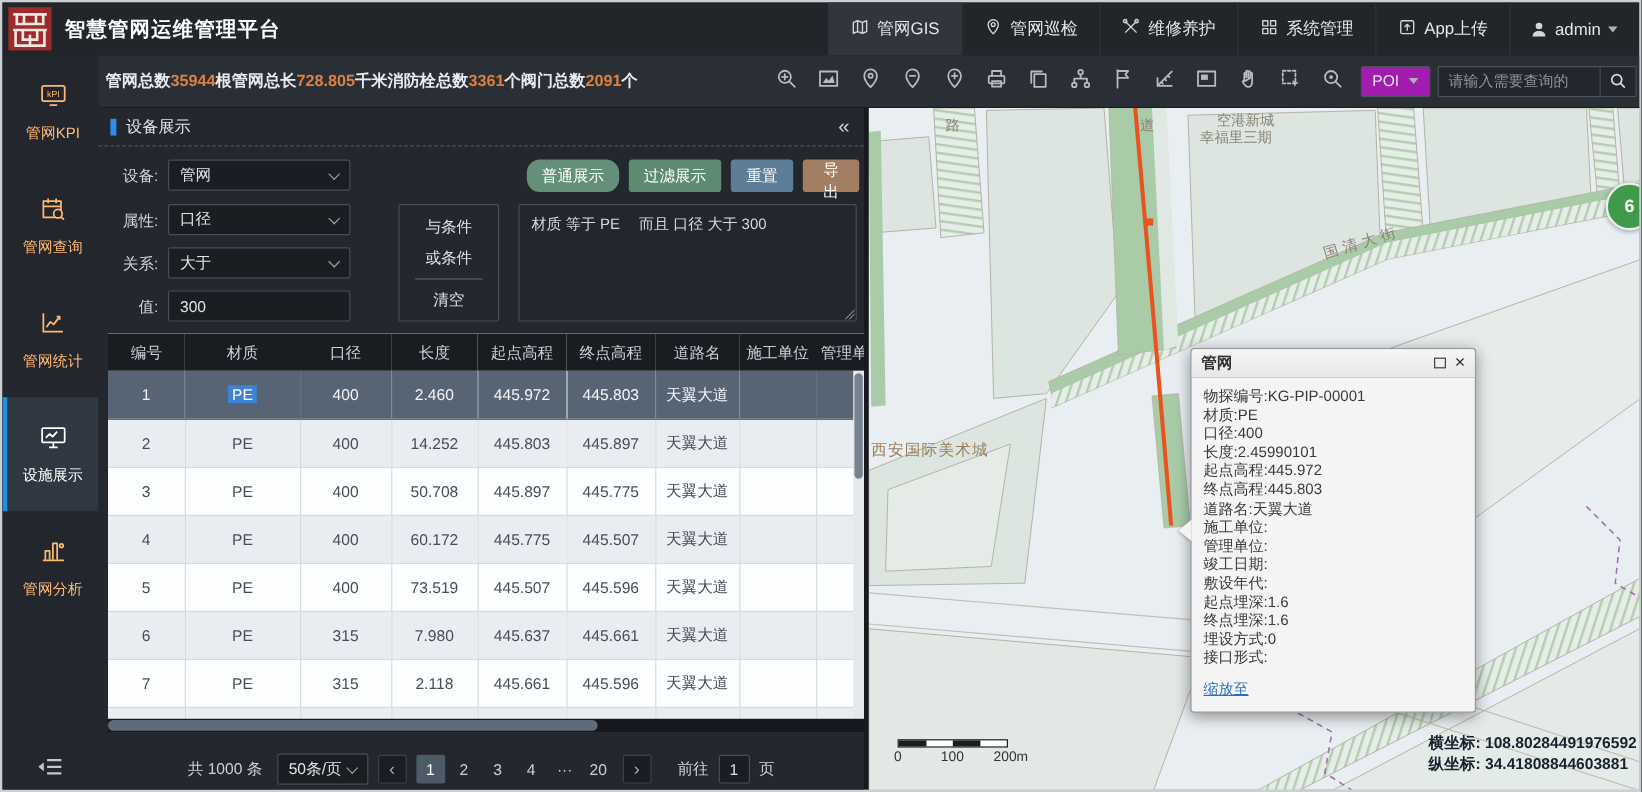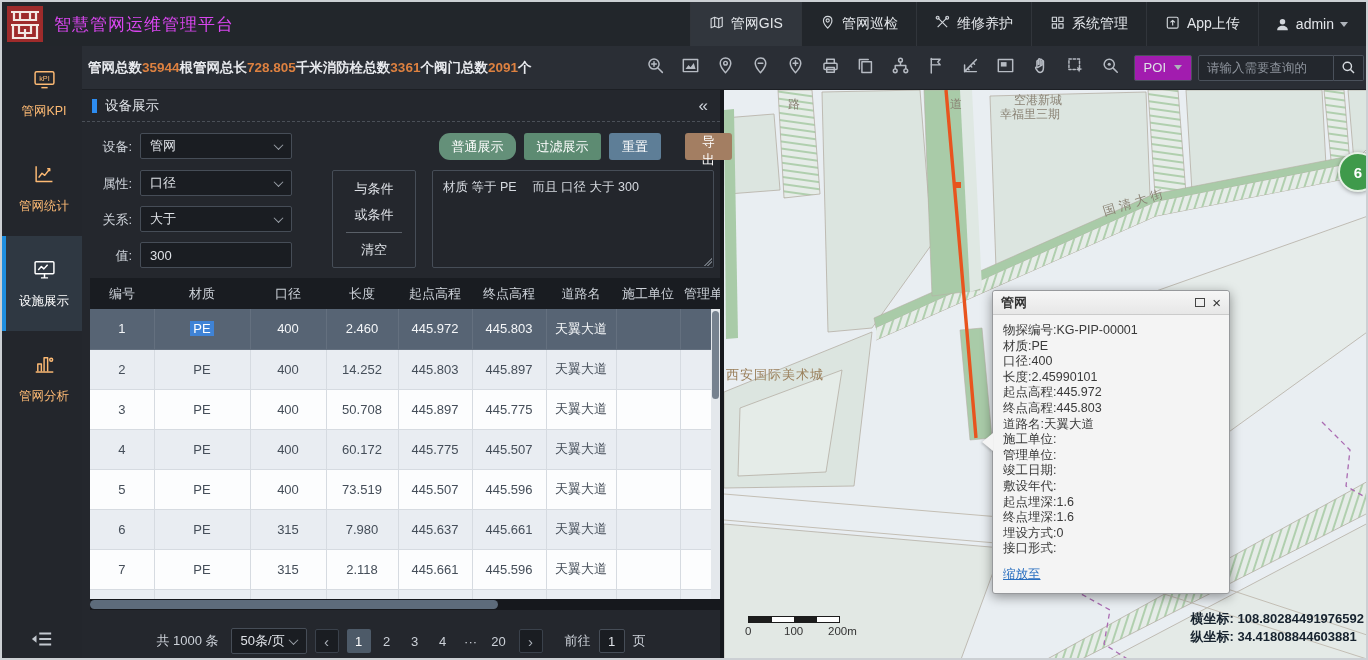--- a/index.html
+++ b/index.html
@@ -5,21 +5,21 @@
   * { margin:0; padding:0; box-sizing:border-box; }
   html,body { background:#3a3d42; }
   body { font-family:"Liberation Sans","DejaVu Sans",sans-serif; }
   .screen{ position:relative; width:1368px; height:660px; background:#23262c; overflow:hidden;
            border:2px solid #ccd0d4; }
 
   
   .topbar{ position:absolute; left:0; top:0; width:100%; height:44px; background:#22262b;
            display:flex; align-items:center; z-index:30; }
   .logo{ width:38px; height:38px; margin-left:4px; flex:none; }
-  .app-title{ color:#d946ef; font-size:17px; font-weight:normal; margin-left:10px; letter-spacing:1px; white-space:nowrap; }
+  .app-title{ color:#ffffff; font-size:17px; font-weight:bold; margin-left:10px; letter-spacing:1px; white-space:nowrap; }
   .topnav{ display:flex; height:44px; margin-left:auto; }
   .topnav-item{ display:flex; align-items:center; gap:7px; padding:0 18px; color:#e3e6ea; font-size:14px;
                 border-left:1px solid #31353b; cursor:pointer; white-space:nowrap; }
   .topnav-item.active{ background:#31363d; }
   .topnav-item svg{ flex:none; }
   .user{ display:flex; align-items:center; gap:6px; color:#e3e6ea; font-size:14px; padding:0 18px 0 16px;
          border-left:1px solid #31353b; height:44px; cursor:pointer; }
   .caret-down{ width:0; height:0; border-left:4px solid transparent; border-right:4px solid transparent;
                border-top:5px solid #aeb3ba; display:inline-block; }
 
@@ -62,21 +62,21 @@
   .sel .chev{ margin-left:auto; width:7px; height:7px; border-right:1.5px solid #9aa0a8; border-bottom:1.5px solid #9aa0a8;
               transform:rotate(45deg) translate(-1px,-1px); }
   .txt-input{ position:absolute; height:26px; background:#1a1d22; border:1px solid #464d57; border-radius:2px;
               color:#dfe2e7; font-size:13px; padding:0 9px; outline:none;
               font-family:"Liberation Sans","DejaVu Sans",sans-serif;}
   .btn{ position:absolute; height:27px; border:none; border-radius:3px; color:#fff; font-size:13px; cursor:pointer;
         padding:0 12px; font-family:"Liberation Sans","DejaVu Sans",sans-serif;}
   .btn-green{ background:#649079; }
   .btn-green2{ background:#5d8b72; }
   .btn-blue{ background:#5e7e97; }
-  .btn-tan{ background:#a37e62;margin-left:16px; }
+  .btn-tan{ background:#a37e62; }
 
   .cond-box{ position:absolute; left:250px; top:80px; width:84px; height:98px; border:1px solid #464d57;
              border-radius:2px; display:flex; flex-direction:column; align-items:center; justify-content:space-between;
              padding:9px 0 8px; }
   .cond-btn{ color:#dfe2e7; font-size:13px; cursor:pointer; }
   .cond-sep{ width:56px; border-top:1px solid #5a6068; }
   .cond-area{ position:absolute; left:350px; top:80px; width:282px; height:98px; border:1px solid #464d57;
               border-radius:2px; background:#23262c; color:#d6dae0; font-size:12.5px; padding:8px 10px; }
   .cond-area::after{ content:""; position:absolute; right:1px; bottom:1px; width:9px; height:9px;
                      background:linear-gradient(135deg,transparent 55%, #6a7078 55%, #6a7078 63%, transparent 63%, transparent 72%, #6a7078 72%, #6a7078 80%, transparent 80%); }
@@ -326,20 +326,29 @@
 
   <aside class="sidebar">
     <div id="side-items">
         <div class="side-item">
           <span><svg width="23" height="23" viewBox="0 0 22 22" fill="none" stroke="currentColor" stroke-width="1.4" stroke-linejoin="round">
               <rect x="2" y="3.5" width="18" height="12" rx="1.5"></rect>
               <text x="11" y="12.4" text-anchor="middle" font-size="7" fill="currentColor" stroke="none" font-family="Liberation Sans,sans-serif">kPI</text>
               <path d="M8 18.8h6"></path>
             </svg></span>
           <span>管网KPI</span>
+        </div>
+        <div class="side-item">
+          <span><svg width="23" height="23" viewBox="0 0 22 22" fill="none" stroke="currentColor" stroke-width="1.4" stroke-linejoin="round">
+              <rect x="3" y="4.4" width="14" height="13"></rect>
+              <path d="M3 8.6h14M6.8 2.4v3.6M13.2 2.4v3.6"></path>
+              <circle cx="14.6" cy="14.4" r="3.4" fill="#23262c"></circle>
+              <line x1="17" y1="16.8" x2="19.4" y2="19.2"></line>
+            </svg></span>
+          <span>管网查询</span>
         </div>
         <div class="side-item">
           <span><svg width="23" height="23" viewBox="0 0 22 22" fill="none" stroke="currentColor" stroke-width="1.4" stroke-linejoin="round">
               <path d="M3 3v14.6h15.6"></path>
               <path d="M5.4 14l3.2-4.2 2.6 2 4.4-5.6"></path>
               <path d="M13.6 5.6h2.4v2.4"></path>
             </svg></span>
           <span>管网统计</span>
         </div>
         <div class="side-item active">

